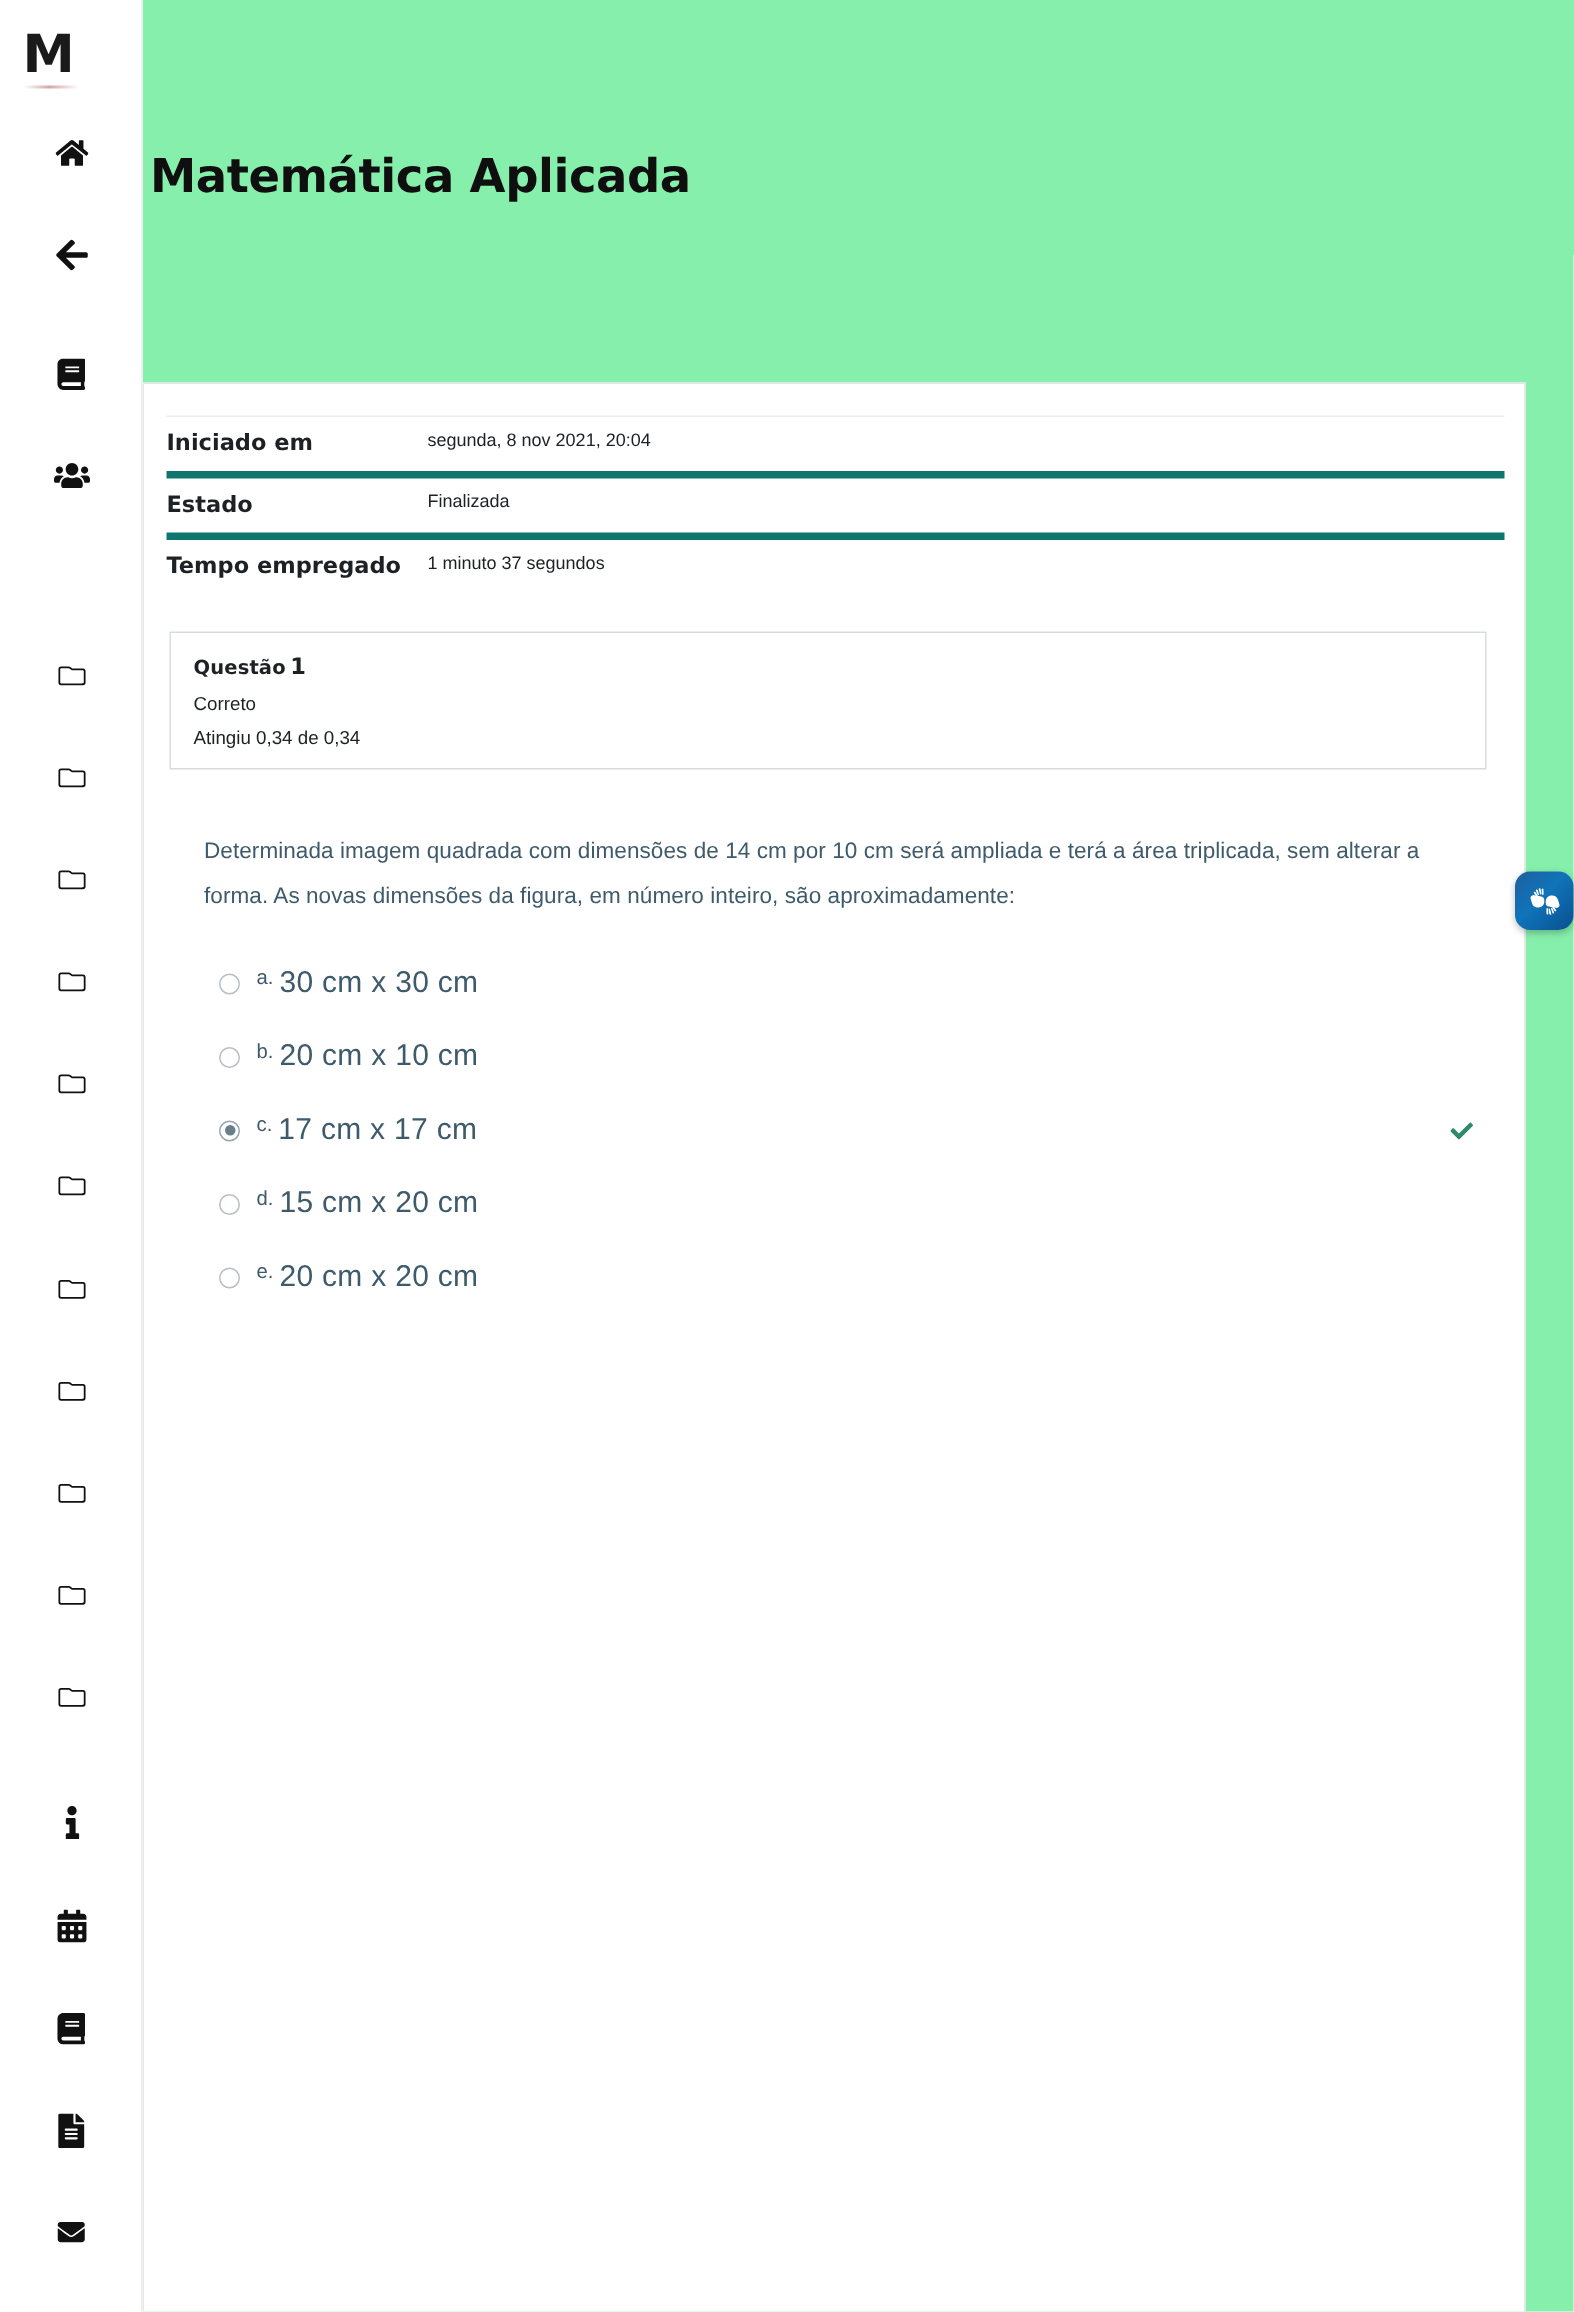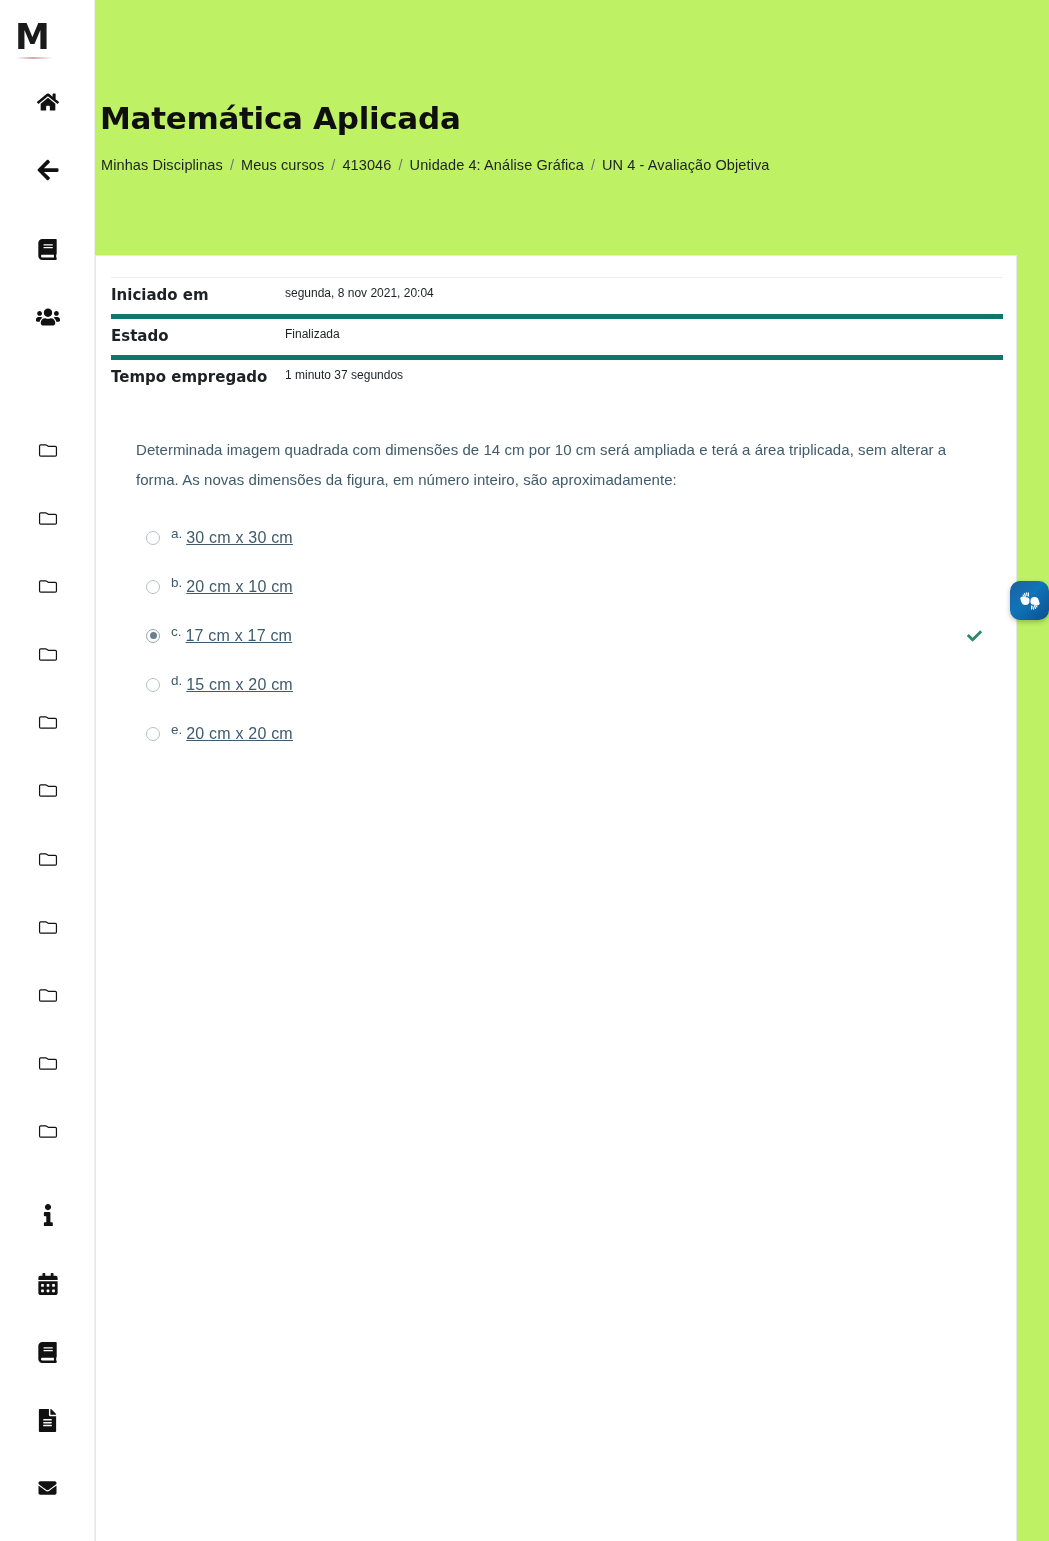--- a/index.html
+++ b/index.html
@@ -66,21 +66,21 @@
     cursor: pointer;
   }
   .nav-item svg { display: block; }
 
   
   .main {
     position: absolute;
     left: 95px; top: 0;
     width: 954px;
     height: 1541px;
-    background: #bef264;
+    background: #86efac;
   }
 
   .page-title {
     position: absolute;
     left: 5px; top: 100px;
     font-size: 31px;
     font-weight: 700;
     color: #0f0f0f;
     letter-spacing: -0.3px;
     font-family: "DejaVu Sans", sans-serif;
@@ -207,24 +207,23 @@
     background: #6a7f8c;
   }
   .ans-letter {
     font-size: 13.5px;
     color: #3f5b6b;
     margin-right: 4px;
     position: relative;
     top: -4px;
   }
   .ans-text {
-    font-size: 16px;
+    font-size: 20px;
     color: #3f5b6b;
     letter-spacing: .2px;
-    text-decoration: underline;
   }
   .ans-check {
     position: absolute;
     right: -7px;
     top: 50%;
     transform: translateY(-50%);
     color: #2f8a6b;
     display: flex;
     align-items: center;
   }
@@ -394,41 +393,47 @@
           </svg>
         </span>
       </div>
     </div>
 </div>
 
 <div class="main">
 
   <h1 class="page-title">Matemática Aplicada</h1>
 
-  <nav class="breadcrumb"><span class="crumb">Minhas Disciplinas</span><span class="sep">/</span><span class="crumb">Meus cursos</span><span class="sep">/</span><span class="crumb">413046</span><span class="sep">/</span><span class="crumb">Unidade 4: Análise Gráfica</span><span class="sep">/</span><span class="crumb">UN 4 - Avaliação Objetiva</span></nav>
 
   <div class="attempt-box">
 
     <table class="info-table">
       <tbody>
           <tr>
             <th>Iniciado em</th>
             <td>segunda, 8 nov 2021, 20:04</td>
           </tr>
           <tr>
             <th>Estado</th>
             <td>Finalizada</td>
           </tr>
           <tr>
             <th>Tempo empregado</th>
             <td>1 minuto 37 segundos</td>
           </tr>
         </tbody>
     </table>
 
+    <div class="q-card">
+      <div class="q-card-title">
+        <span>Questão</span><span class="qnum">1</span>
+      </div>
+      <div class="q-card-state">Correto</div>
+      <div class="q-card-grade">Atingiu 0,34 de 0,34</div>
+    </div>
 
     <div class="q-body">
       <div class="q-text">Determinada imagem quadrada com dimensões de 14 cm por 10 cm será ampliada e terá a área triplicada, sem alterar a forma. As novas dimensões da figura, em número inteiro, são aproximadamente:</div>
       <div class="answers">
           <div class="ans-row">
             <span class="radio"></span>
             <span class="ans-letter">a.</span>
             <span class="ans-text">30 cm x 30 cm</span>
           </div>
           <div class="ans-row">

